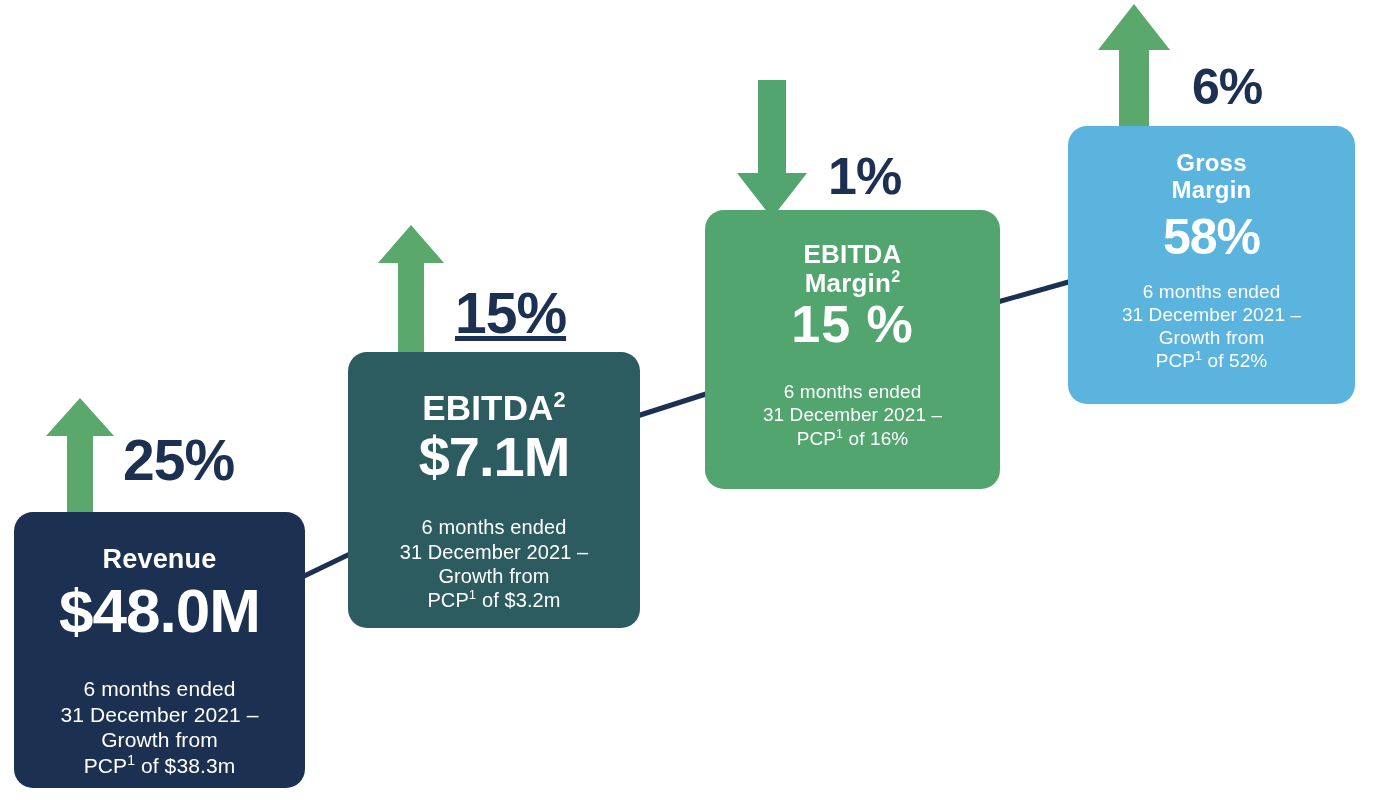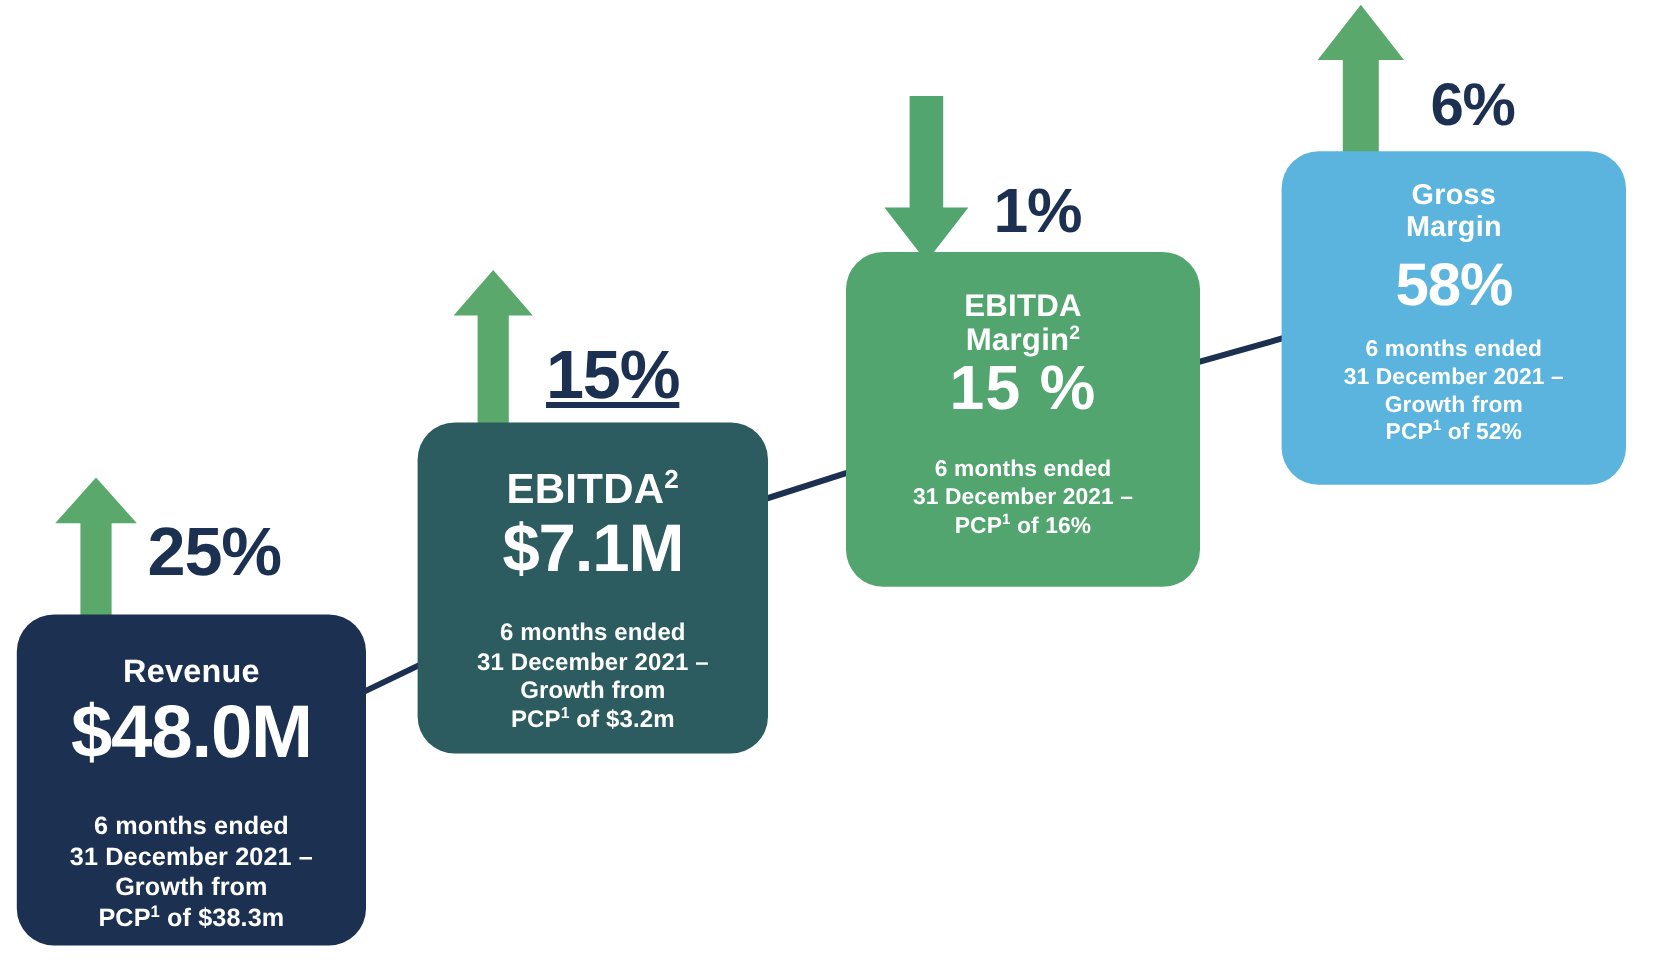--- a/index.html
+++ b/index.html
@@ -20,21 +20,21 @@
   .connector-layer{
     position:absolute;
     left:0; top:0;
     width:1380px; height:808px;
     pointer-events:none;
   }
 
   
   .card{
     position:absolute;
-    border-radius:31px;
+    border-radius:19px;
     box-sizing:border-box;
     display:flex;
     flex-direction:column;
     align-items:center;
     color:#ffffff;
     text-align:center;
     padding:14px 14px 12px 14px;
   }
   .card-label{
     font-weight:bold;
@@ -48,21 +48,21 @@
     vertical-align:super;
     line-height:0;
   }
   .card-value{
     font-weight:bold;
     line-height:1.0;
     letter-spacing:-1px;
     color:#ffffff;
   }
   .card-note{
-    font-weight:bold;
+    font-weight:normal;
     line-height:1.22;
     color:#ffffff;
     letter-spacing:.1px;
   }
   .card-note sup{
     font-size:.66em;
     vertical-align:super;
     line-height:0;
   }
 

